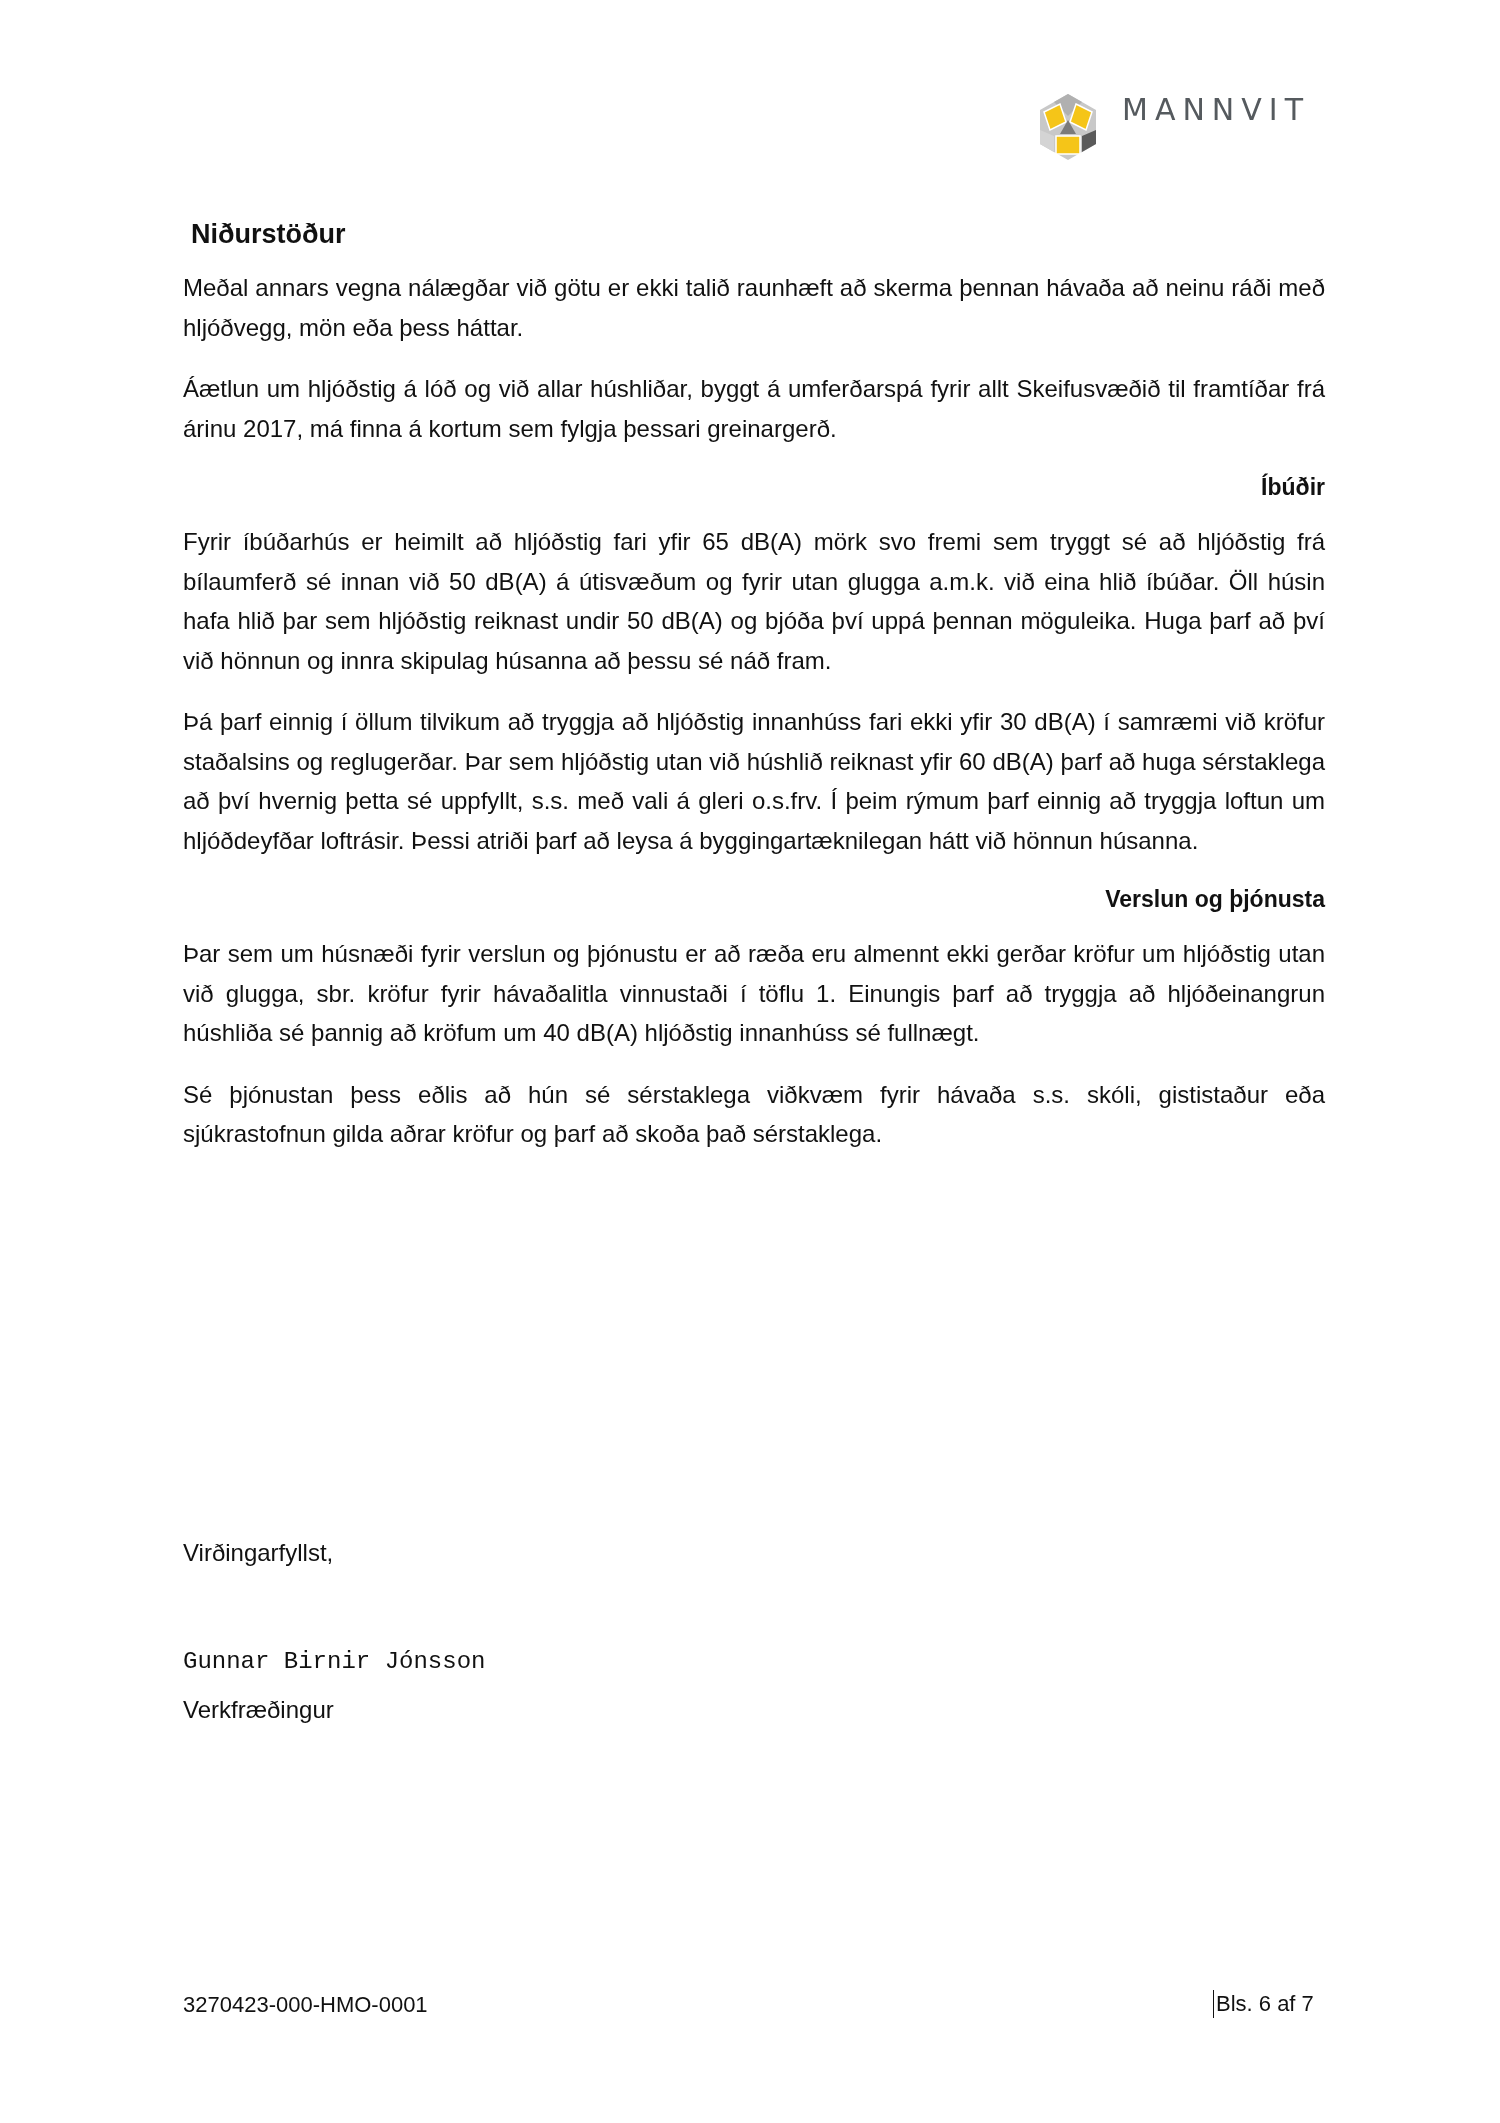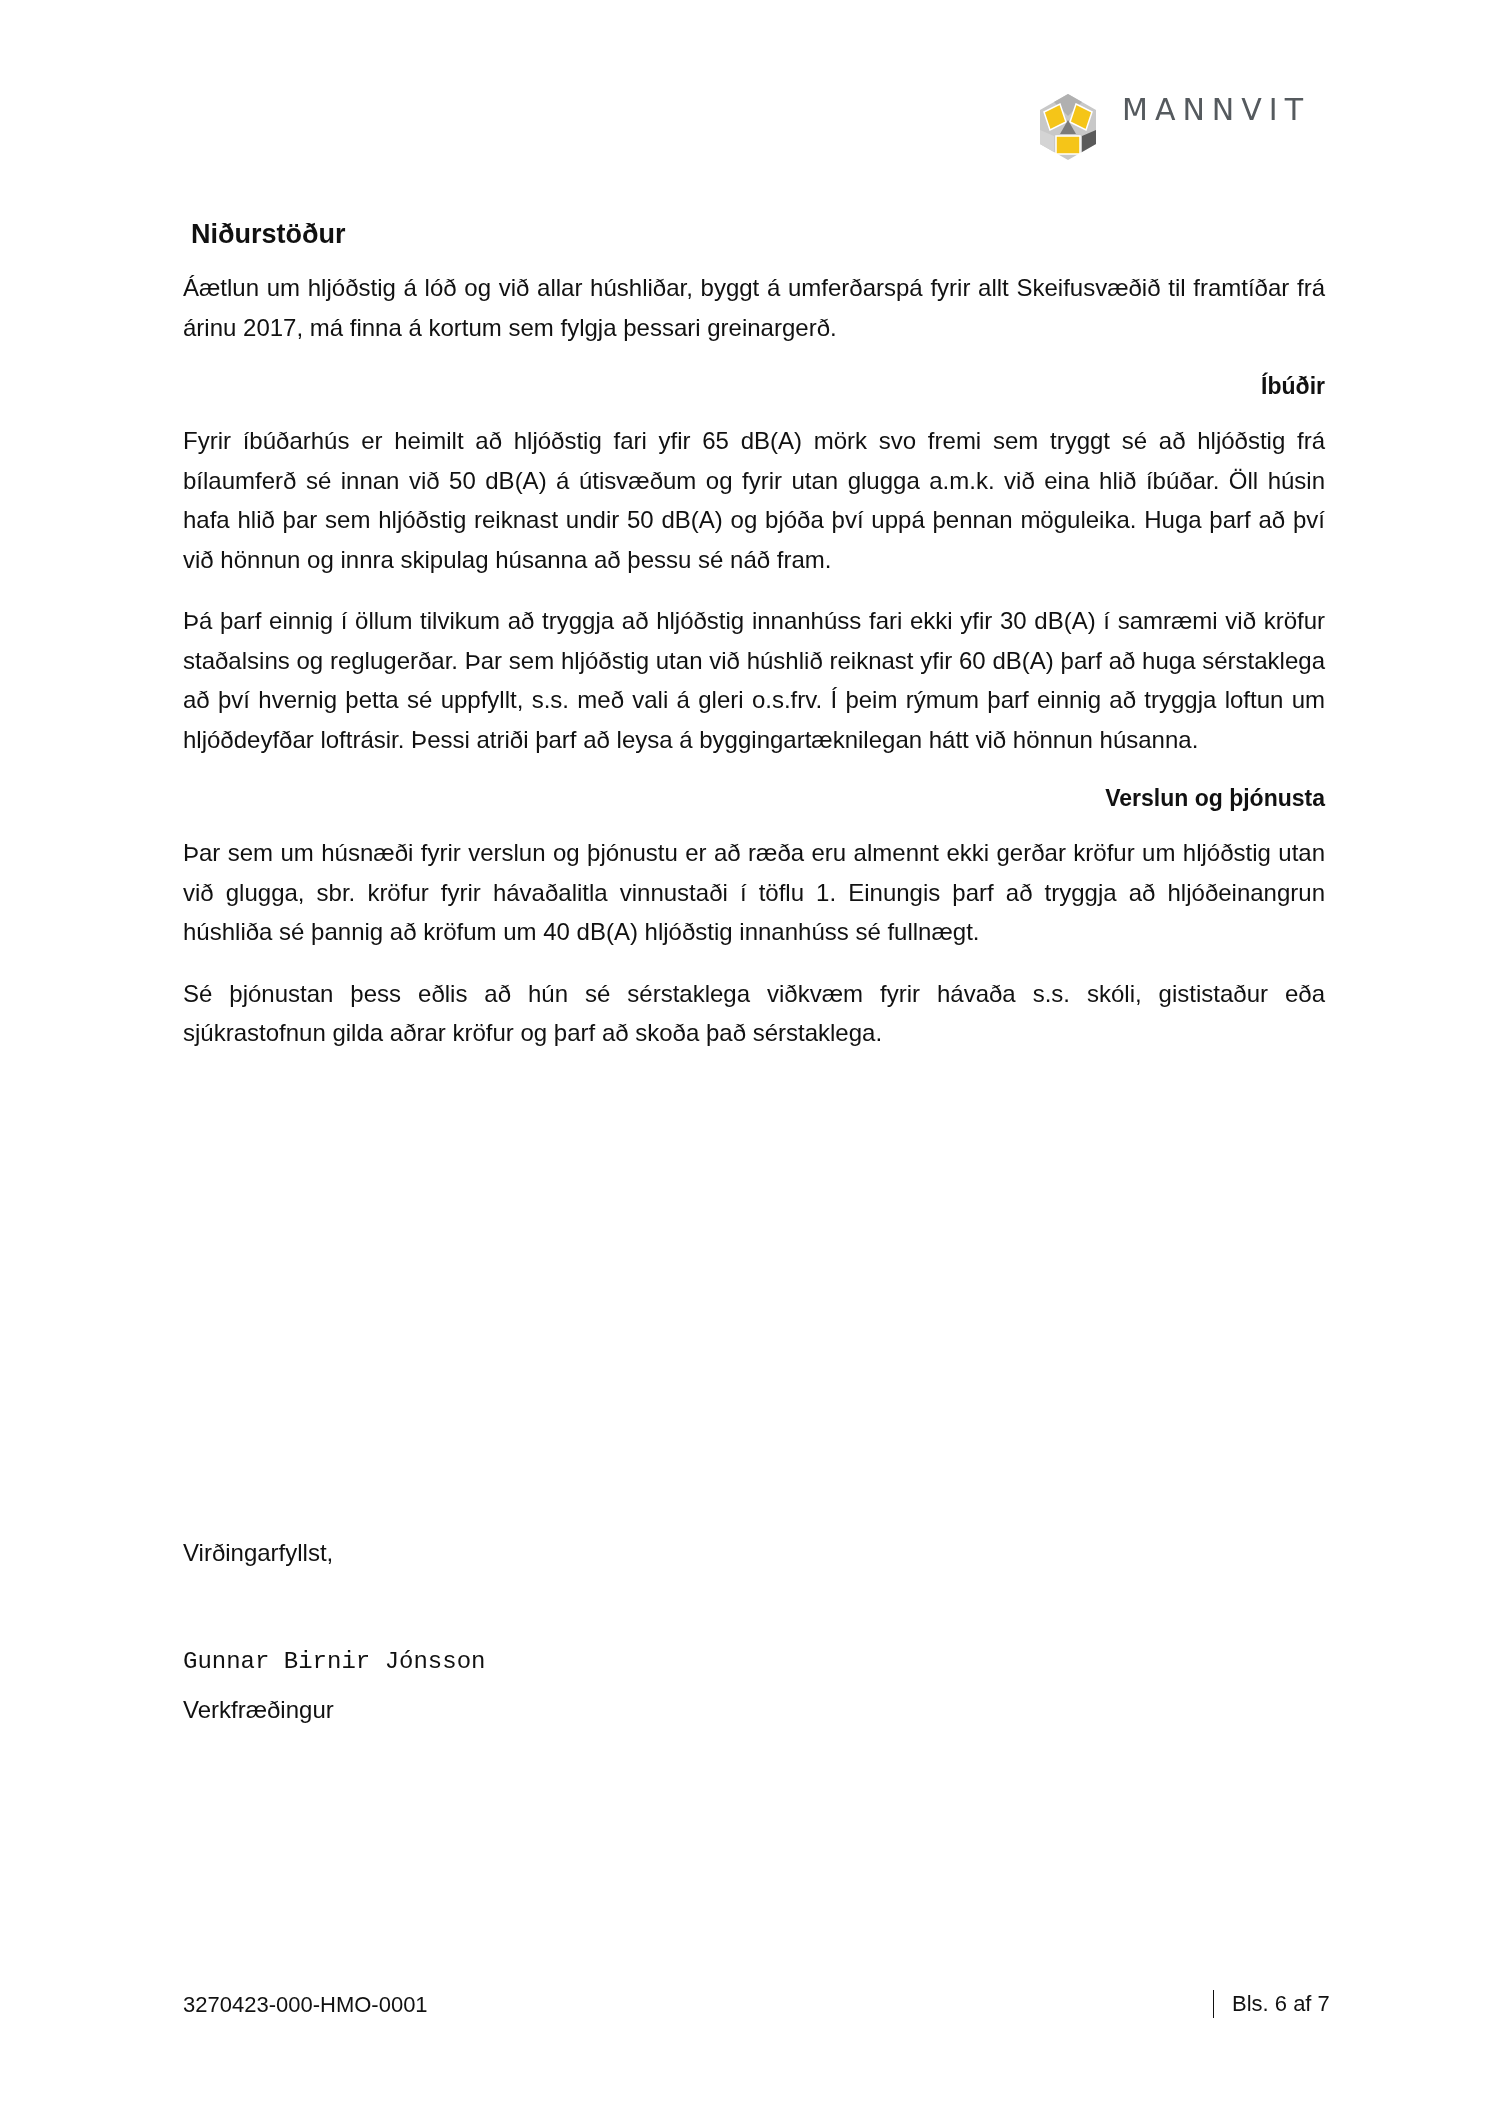--- a/index.html
+++ b/index.html
@@ -28,21 +28,21 @@
     }
     h2.sub {
       margin: 0 0 18px 0; font-size: 23px; font-weight: bold; line-height: 34px; text-align: right;
     }
     .closing { position: absolute; left: 183px; top: 1535px; font-size: 24px; line-height: 36px; }
     .sig-name { position: absolute; left: 183px; top: 1644px; font-size: 24px; line-height: 36px; font-family: Liberation Mono, monospace; }
     .sig-title { position: absolute; left: 183px; top: 1692px; font-size: 24px; line-height: 36px; }
     .footer-left { position: absolute; left: 183px; top: 1992px; font-size: 22px; }
     .footer-right {
       position: absolute; left: 1213px; top: 1990px; font-size: 22px;
-      border-left: 1.5px solid #111; padding-left: 18px; line-height: 28px;
+      border-left: 1.5px solid #111; padding-left: 2px; line-height: 28px;
     }
   </style>
 </head>
 <body>
 
 <div class="logo">
   <svg viewBox="0 0 64 70">
     <polygon points="32,2 60,18 60,52 32,68 4,52 4,18" fill="#c8c8c8"></polygon>
     <polygon points="32,2 46,10 32,24 18,10" fill="#b0b0b0"></polygon>
     <polygon points="8,20 24,12 30,30 14,38" fill="#f5c518" stroke="#fff" stroke-width="1.5"></polygon>
@@ -50,20 +50,21 @@
     <polygon points="32,28 40,42 24,42" fill="#7a7a7a"></polygon>
     <polygon points="20,44 44,44 44,62 20,62" fill="#f5c518" stroke="#fff" stroke-width="1.5"></polygon>
     <polygon points="46,44 60,38 60,52 46,60" fill="#5a5a5a"></polygon>
     <polygon points="4,38 18,44 18,60 4,52" fill="#d4d4d4"></polygon>
   </svg>
   <span class="logo-text">MANNVIT</span>
 </div>
 
 <div class="page">
   <h1 class="title">Niðurstöður</h1>
+  <p class="para">Meðal annars vegna nálægðar við götu er ekki talið raunhæft að skerma þennan hávaða að neinu ráði með hljóðvegg, mön eða þess háttar.</p>
   <p class="para">Áætlun um hljóðstig á lóð og við allar húshliðar, byggt á umferðarspá fyrir allt Skeifusvæðið til framtíðar frá árinu 2017, má finna á kortum sem fylgja þessari greinargerð.</p>
 
   <h2 class="sub">Íbúðir</h2>
   <p class="para">Fyrir íbúðarhús er heimilt að hljóðstig fari yfir 65 dB(A) mörk svo fremi sem tryggt sé að hljóðstig frá bílaumferð sé innan við 50 dB(A) á útisvæðum og fyrir utan glugga a.m.k. við eina hlið íbúðar. Öll húsin hafa hlið þar sem hljóðstig reiknast undir 50 dB(A) og bjóða því uppá þennan möguleika. Huga þarf að því við hönnun og innra skipulag húsanna að þessu sé náð fram.</p>
   <p class="para">Þá þarf einnig í öllum tilvikum að tryggja að hljóðstig innanhúss fari ekki yfir 30 dB(A) í samræmi við kröfur staðalsins og reglugerðar. Þar sem hljóðstig utan við húshlið reiknast yfir 60 dB(A) þarf að huga sérstaklega að því hvernig þetta sé uppfyllt, s.s. með vali á gleri o.s.frv. Í þeim rýmum þarf einnig að tryggja loftun um hljóðdeyfðar loftrásir. Þessi atriði þarf að leysa á byggingartæknilegan hátt við hönnun húsanna.</p>
 
   <h2 class="sub">Verslun og þjónusta</h2>
   <p class="para">Þar sem um húsnæði fyrir verslun og þjónustu er að ræða eru almennt ekki gerðar kröfur um hljóðstig utan við glugga, sbr. kröfur fyrir hávaðalitla vinnustaði í töflu 1. Einungis þarf að tryggja að hljóðeinangrun húshliða sé þannig að kröfum um 40 dB(A) hljóðstig innanhúss sé fullnægt.</p>
   <p class="para">Sé þjónustan þess eðlis að hún sé sérstaklega viðkvæm fyrir hávaða s.s. skóli, gististaður eða sjúkrastofnun gilda aðrar kröfur og þarf að skoða það sérstaklega.</p>
 </div>

